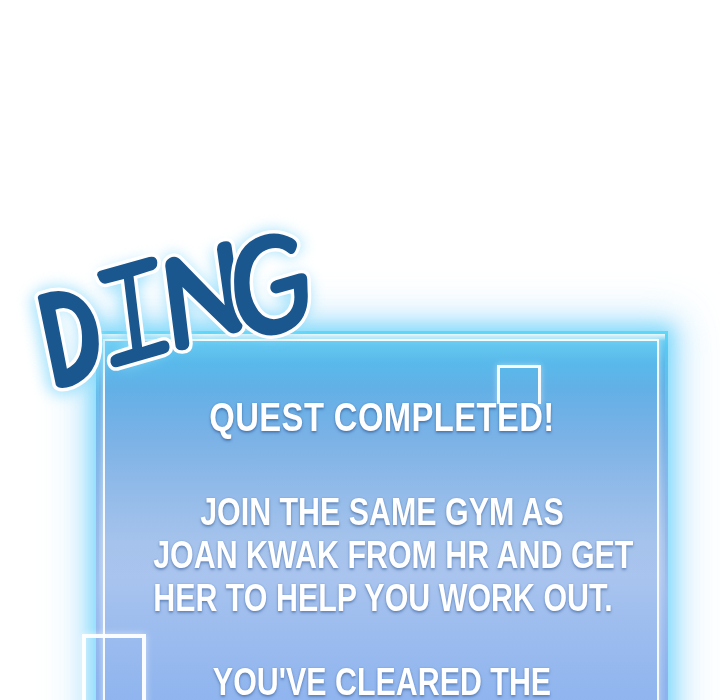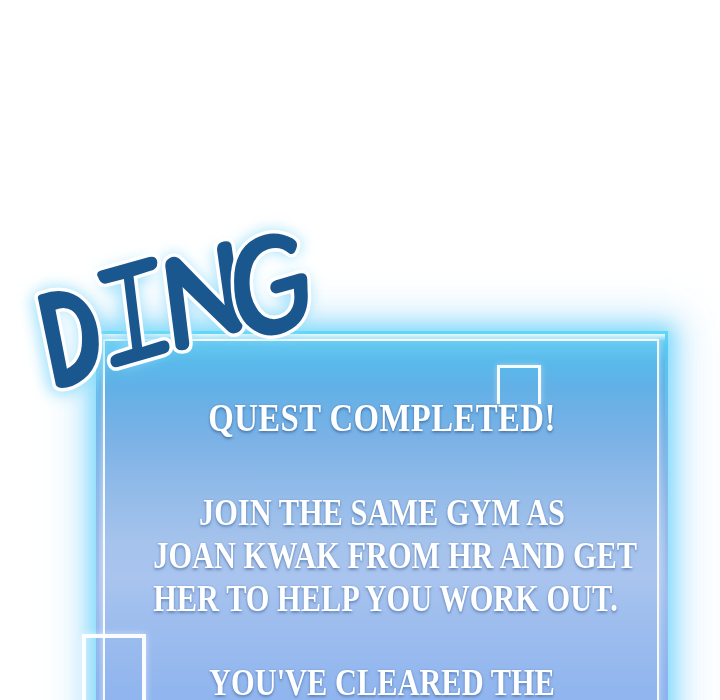--- a/index.html
+++ b/index.html
@@ -17,21 +17,20 @@
   }
 
   #stage {
     position: absolute;
     left: 0;
     top: 0;
     width: 720px;
     height: 700px;
     background: #ffffff;
     overflow: hidden;
-    font-family: Liberation Serif, serif;
   }
 
   
   .panel-wrap {
     position: absolute;
     left: 96px;
     top: 331px;
     width: 572px;
     height: 420px;
   }

